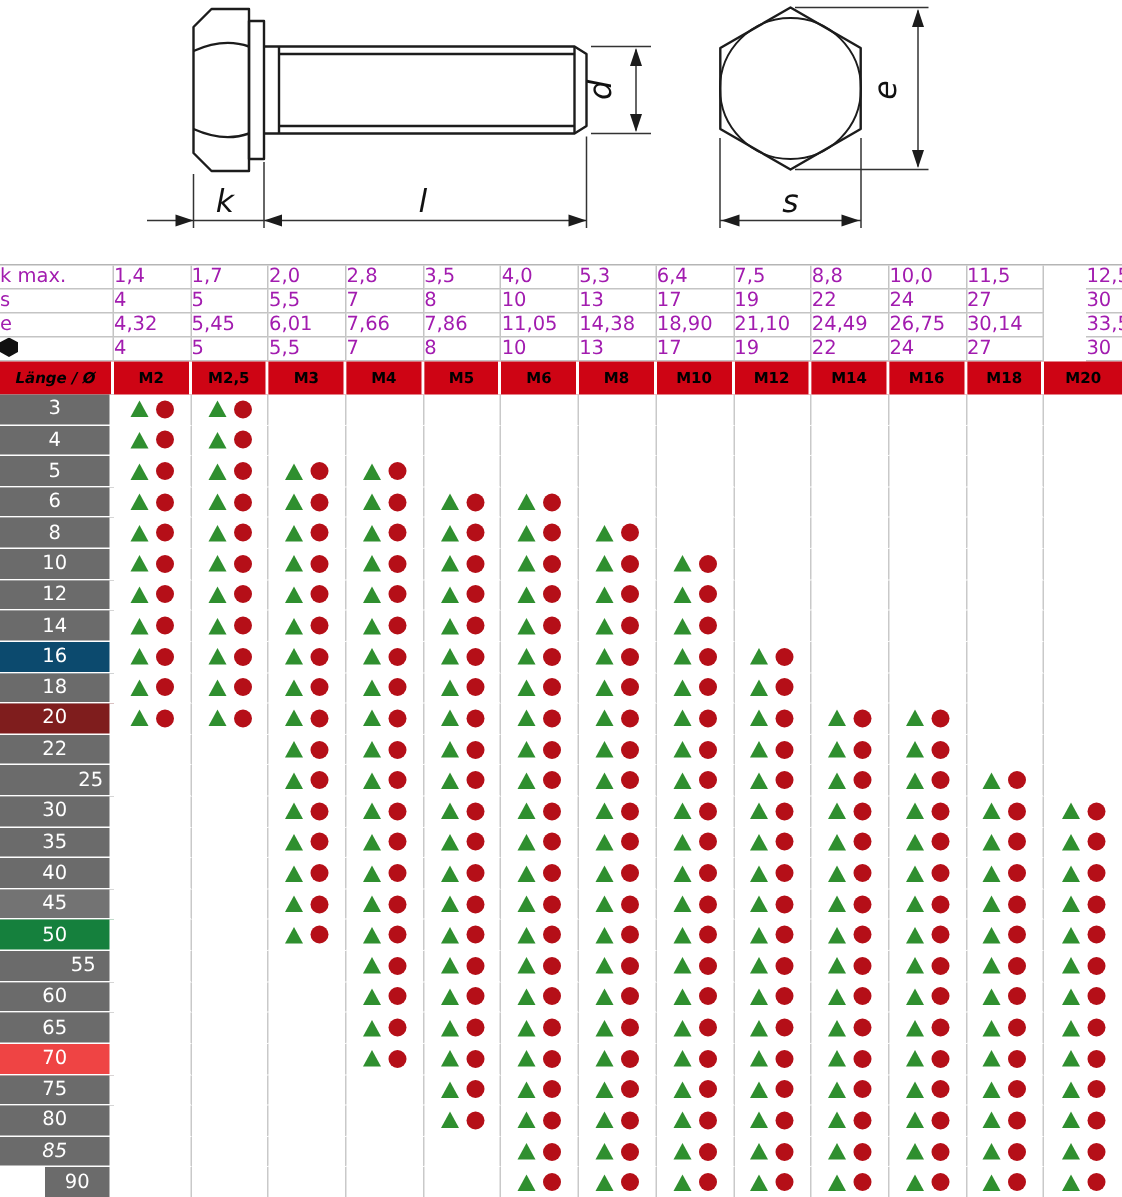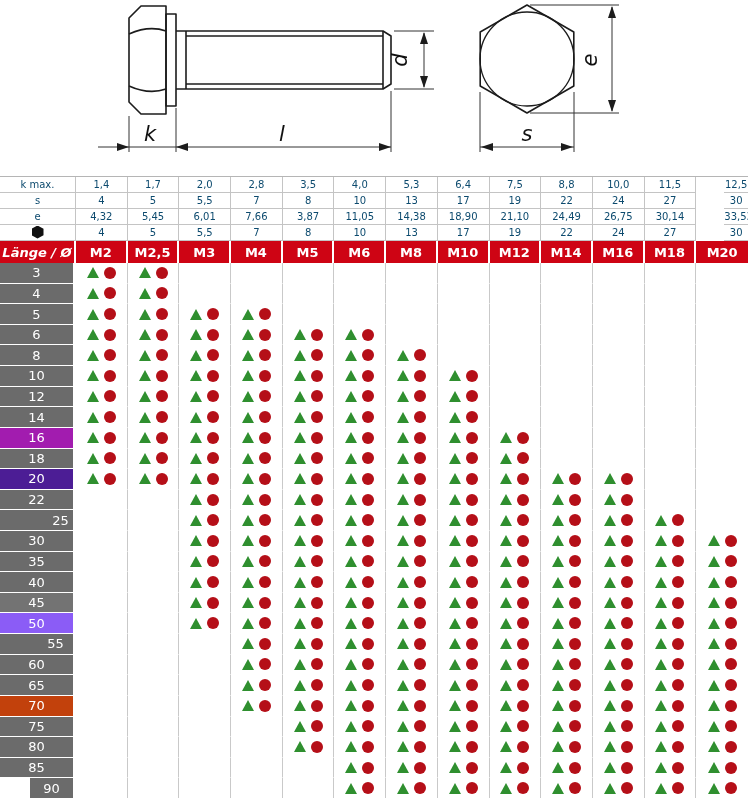--- a/index.html
+++ b/index.html
@@ -13,41 +13,41 @@
   #spec-grid {
     display:grid;
     grid-template-columns:76px repeat(13,1fr);
     grid-template-rows:repeat(4,16px);
     border-top:1px solid #b5b5b5;
     width:748px;
   }
   #spec-grid .cell {
     border-right:1px solid #c4c4c4;
     border-bottom:1px solid #c4c4c4;
-    font-size:10px; line-height:15px;
-    text-align:center; color:#0c4a6e;
+    font-size:13px; line-height:15px;
+    color:#a21caf;
     white-space:nowrap; overflow:hidden;
   }
   #spec-grid .cell:nth-child(14n) { border-right:none;margin-left:28px; }
   .hex-glyph {
     display:inline-block; width:12px; height:13px; background:#111;
     clip-path:polygon(50% 0,100% 25%,100% 75%,50% 100%,0 75%,0 25%);
     vertical-align:middle; margin-top:-2px;
   }
 
   
   #main-table {
     display:grid;
     grid-template-columns:76px repeat(13,1fr);
     grid-template-rows:22px repeat(26,1fr);
     width:748px; height:558px;
   }
   .hdr {
     background:var(--red,#ce0414);
-    color:#ffffff; font-weight:bold; font-size:13px;
+    color:#000000; font-weight:bold; font-size:10px;
     display:flex; align-items:center; justify-content:center;
     border-right:2px solid #fff;
     white-space:nowrap;
   }
   .hdr.corner { font-style:italic; }
   .hdr:nth-child(14) { border-right:none; }
   .len {
     background:#6b6b6b; color:#fff; font-size:13px;
     display:flex; align-items:center; justify-content:center;
     border-right:3px solid #fff; border-bottom:1px solid #fff;
@@ -152,21 +152,21 @@
       <div class="cell">19</div>
       <div class="cell">22</div>
       <div class="cell">24</div>
       <div class="cell">27</div>
       <div class="cell">30</div>
       <div class="cell">e</div>
       <div class="cell">4,32</div>
       <div class="cell">5,45</div>
       <div class="cell">6,01</div>
       <div class="cell">7,66</div>
-      <div class="cell">3,87</div>
+      <div class="cell">7,86</div>
       <div class="cell">11,05</div>
       <div class="cell">14,38</div>
       <div class="cell">18,90</div>
       <div class="cell">21,10</div>
       <div class="cell">24,49</div>
       <div class="cell">26,75</div>
       <div class="cell">30,14</div>
       <div class="cell">33,53</div>
       <div class="cell"><span class="hex-glyph"></span></div>
       <div class="cell">4</div>
@@ -439,21 +439,21 @@
       </div>
       <div class="avail row-odd">
         <span class="tri"></span>
         <span class="dot"></span>
       </div>
       <div class="avail row-odd"></div>
       <div class="avail row-odd"></div>
       <div class="avail row-odd"></div>
       <div class="avail row-odd"></div>
       <div class="avail row-odd"></div>
-      <div class="len row-even" style="background: #a21caf;">16</div>
+      <div class="len row-even" style="background: #0c4a6e;">16</div>
       <div class="avail row-even">
         <span class="tri"></span>
         <span class="dot"></span>
       </div>
       <div class="avail row-even">
         <span class="tri"></span>
         <span class="dot"></span>
       </div>
       <div class="avail row-even">
         <span class="tri"></span>
@@ -521,21 +521,21 @@
         <span class="dot"></span>
       </div>
       <div class="avail row-odd">
         <span class="tri"></span>
         <span class="dot"></span>
       </div>
       <div class="avail row-odd"></div>
       <div class="avail row-odd"></div>
       <div class="avail row-odd"></div>
       <div class="avail row-odd"></div>
-      <div class="len row-even" style="background: #4c1d95;">20</div>
+      <div class="len row-even" style="background: #7f1d1d;">20</div>
       <div class="avail row-even">
         <span class="tri"></span>
         <span class="dot"></span>
       </div>
       <div class="avail row-even">
         <span class="tri"></span>
         <span class="dot"></span>
       </div>
       <div class="avail row-even">
         <span class="tri"></span>
@@ -841,21 +841,21 @@
         <span class="dot"></span>
       </div>
       <div class="avail row-even">
         <span class="tri"></span>
         <span class="dot"></span>
       </div>
       <div class="avail row-even">
         <span class="tri"></span>
         <span class="dot"></span>
       </div>
-      <div class="len row-odd" style="background: #8b5cf6;">50</div>
+      <div class="len row-odd" style="background: #15803d;">50</div>
       <div class="avail row-odd"></div>
       <div class="avail row-odd"></div>
       <div class="avail row-odd">
         <span class="tri"></span>
         <span class="dot"></span>
       </div>
       <div class="avail row-odd">
         <span class="tri"></span>
         <span class="dot"></span>
       </div>
@@ -1020,21 +1020,21 @@
         <span class="dot"></span>
       </div>
       <div class="avail row-even">
         <span class="tri"></span>
         <span class="dot"></span>
       </div>
       <div class="avail row-even">
         <span class="tri"></span>
         <span class="dot"></span>
       </div>
-      <div class="len row-odd" style="background: #c2410c;">70</div>
+      <div class="len row-odd" style="background: #ef4444;">70</div>
       <div class="avail row-odd"></div>
       <div class="avail row-odd"></div>
       <div class="avail row-odd"></div>
       <div class="avail row-odd">
         <span class="tri"></span>
         <span class="dot"></span>
       </div>
       <div class="avail row-odd">
         <span class="tri"></span>
         <span class="dot"></span>
@@ -1146,21 +1146,21 @@
         <span class="dot"></span>
       </div>
       <div class="avail row-odd">
         <span class="tri"></span>
         <span class="dot"></span>
       </div>
       <div class="avail row-odd">
         <span class="tri"></span>
         <span class="dot"></span>
       </div>
-      <div class="len row-even" style="background: rgb(107, 107, 107);">85</div>
+      <div class="len row-even" style="background: rgb(107, 107, 107); font-style: italic;">85</div>
       <div class="avail row-even"></div>
       <div class="avail row-even"></div>
       <div class="avail row-even"></div>
       <div class="avail row-even"></div>
       <div class="avail row-even"></div>
       <div class="avail row-even">
         <span class="tri"></span>
         <span class="dot"></span>
       </div>
       <div class="avail row-even">

